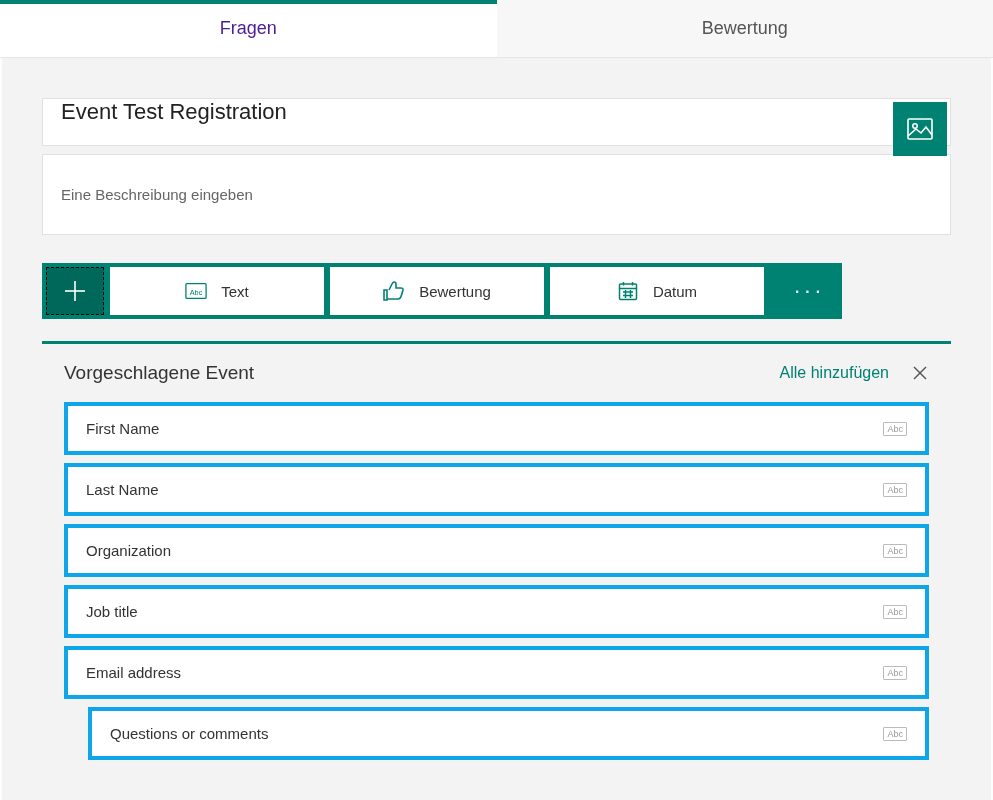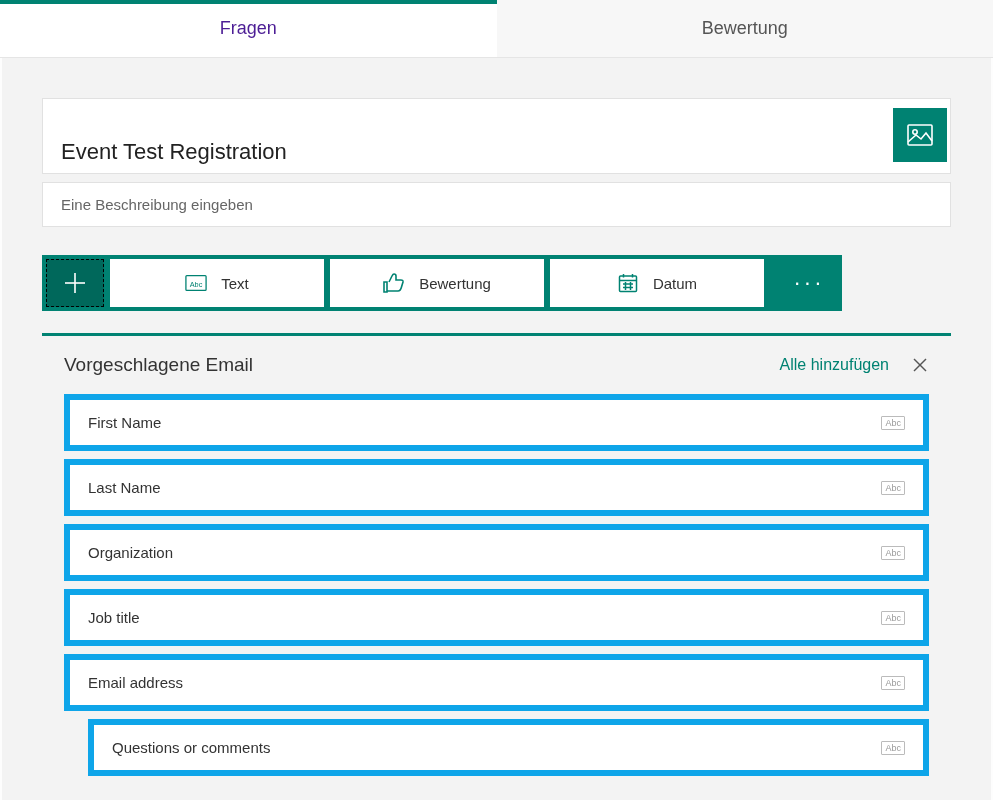--- a/index.html
+++ b/index.html
@@ -41,44 +41,44 @@
   .content {
     padding: 40px 40px 20px 40px;
     background: #f3f3f3;
     margin: 0 2px;
   }
   .title-card {
     background: #fff;
     border: 1px solid #e1e1e1;
     margin-bottom: 8px;
     display: flex;
-    align-items: flex-end;
+    align-items: flex-start;
     justify-content: space-between;
-    padding: 0 0 8px 18px;
-    height: 76px;
+    padding: 0 0 16px 18px;
+    height: 48px;
   }
   .title-card .title {
     font-size: 22px;
     font-weight: 400;
     color: #222;
   }
   .img-btn {
     width: 54px;
     height: 54px;
     background: #008272;
     display: flex;
     align-items: center;
     justify-content: center;
     margin: 3px;
     cursor: pointer;
   }
   .desc-card {
     background: #fff;
     border: 1px solid #e1e1e1;
-    padding: 13px 18px;
+    padding: 31px 18px;
     font-size: 15px;
     color: #666;
     margin-bottom: 28px;
   }
   .type-toolbar {
     display: flex;
     gap: 0;
     background: #008272;
     padding: 4px;
     width: 800px;
@@ -156,21 +156,21 @@
   .close-x {
     cursor: pointer;
     width: 18px;
     height: 18px;
     display: flex;
     align-items: center;
     justify-content: center;
   }
   .sugg-item {
     background: #fff;
-    border: 6px solid #0ea5e9;
+    border: 4px solid #0ea5e9;
     padding: 14px 18px;
     margin-bottom: 8px;
     display: flex;
     align-items: center;
     justify-content: space-between;
     font-size: 15px;
     color: #333;
     cursor: pointer;
   }
   .abc-badge {
@@ -251,21 +251,21 @@
       </span>
       <span>Datum</span>
     </div>
     <div class="more-btn">
       <span>···</span>
     </div>
   </div>
 
   <div class="suggested-panel">
     <div class="suggested-header">
-      <div class="suggested-title">Vorgeschlagene Email</div>
+      <div class="suggested-title">Vorgeschlagene Event</div>
       <div class="suggested-actions">
         <span class="add-all">Alle hinzufügen</span>
         <span class="close-x">
           <svg width="16" height="16" viewBox="0 0 16 16" stroke="#555" stroke-width="1.4">
             <line x1="2" y1="2" x2="14" y2="14"></line>
               <line x1="14" y1="2" x2="2" y2="14"></line>
           </svg>
         </span>
       </div>
     </div>

